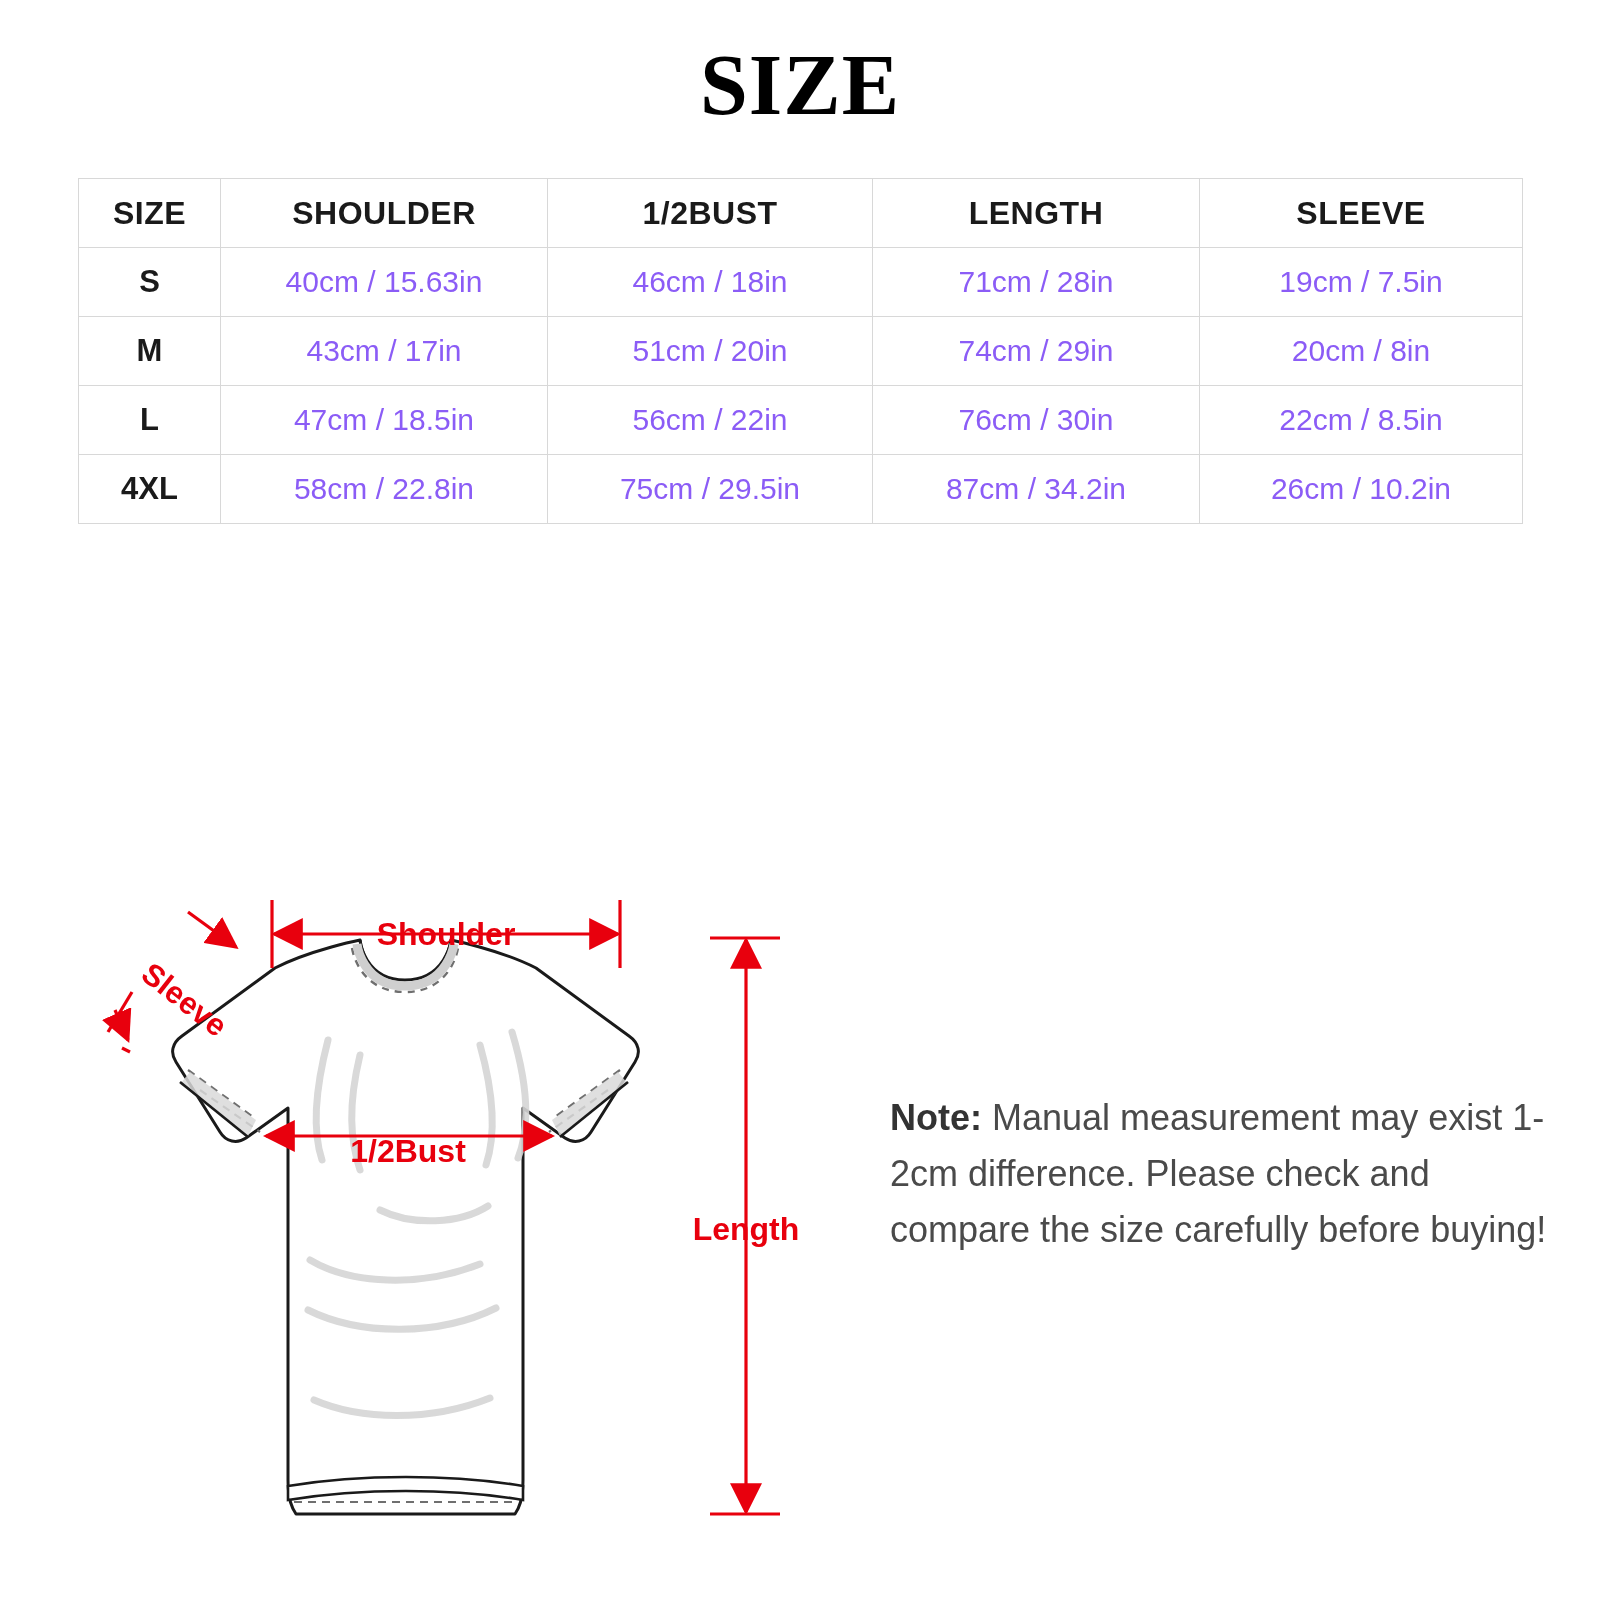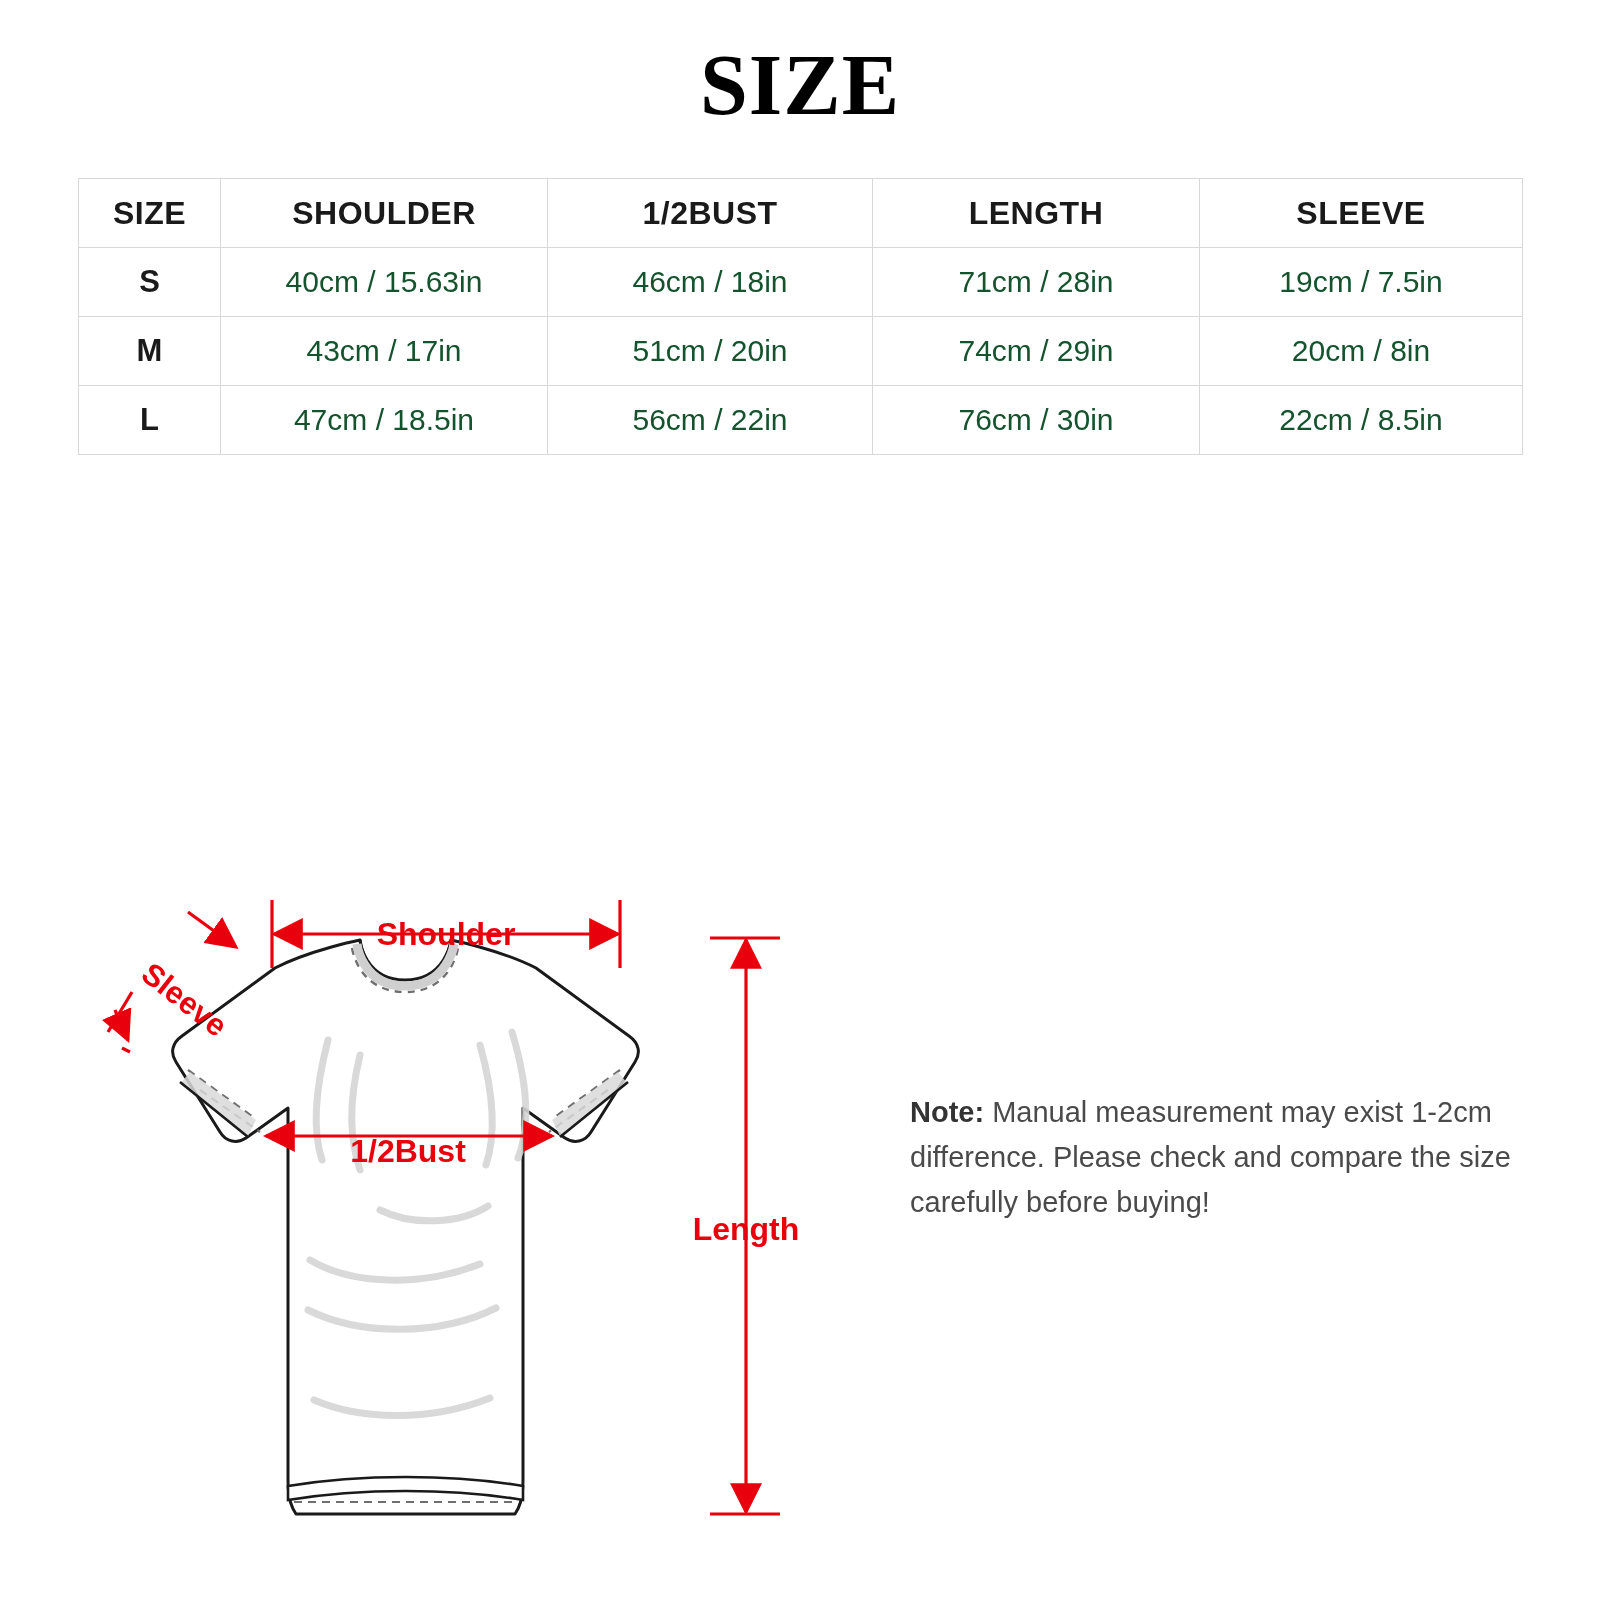--- a/index.html
+++ b/index.html
@@ -57,21 +57,21 @@
     letter-spacing: 0.5px;
   }
   .size-table tbody td.size-cell {
     font-size: 31px;
     font-weight: 700;
     color: #1a1a1a;
   }
   .size-table tbody td.val-cell {
     font-size: 30px;
     font-weight: 400;
-    color: #14532d;
+    color: #8b5cf6;
   }
   .col-size { width: 142px; }
   .col-a { width: 327px; }
   .col-b { width: 325px; }
   .col-c { width: 327px; }
   .col-d { width: 323px; }
 
   
   .illustration {
     position: absolute;
@@ -79,23 +79,23 @@
     left: 60px;
     width: 800px;
     height: 740px;
   }
   .illustration svg { display: block; }
 
   
   .note {
     position: absolute;
     top: 1090px;
-    left: 910px;
+    left: 890px;
     width: 660px;
-    font-size: 29px;
+    font-size: 36px;
     line-height: 1.55;
     color: #4a4a4a;
   }
   .note b {
     color: #333333;
     font-weight: 700;
   }
 </style>
 </head>
 <body>
@@ -135,20 +135,27 @@
         <td class="val-cell">51cm / 20in</td>
         <td class="val-cell">74cm / 29in</td>
         <td class="val-cell">20cm / 8in</td>
       </tr>
       <tr>
         <td class="size-cell">L</td>
         <td class="val-cell">47cm / 18.5in</td>
         <td class="val-cell">56cm / 22in</td>
         <td class="val-cell">76cm / 30in</td>
         <td class="val-cell">22cm / 8.5in</td>
+      </tr>
+      <tr>
+        <td class="size-cell">4XL</td>
+        <td class="val-cell">58cm / 22.8in</td>
+        <td class="val-cell">75cm / 29.5in</td>
+        <td class="val-cell">87cm / 34.2in</td>
+        <td class="val-cell">26cm / 10.2in</td>
       </tr>
     </tbody>
   </table>
 
   <div class="illustration">
     <svg width="800" height="740" viewBox="0 0 800 740" xmlns="http://www.w3.org/2000/svg">
       <defs>
         <marker id="arrR" markerWidth="10" markerHeight="10" refX="9" refY="5" orient="auto">
           <path d="M0,0 L10,5 L0,10 z" fill="#e8000d"></path>
         </marker>

